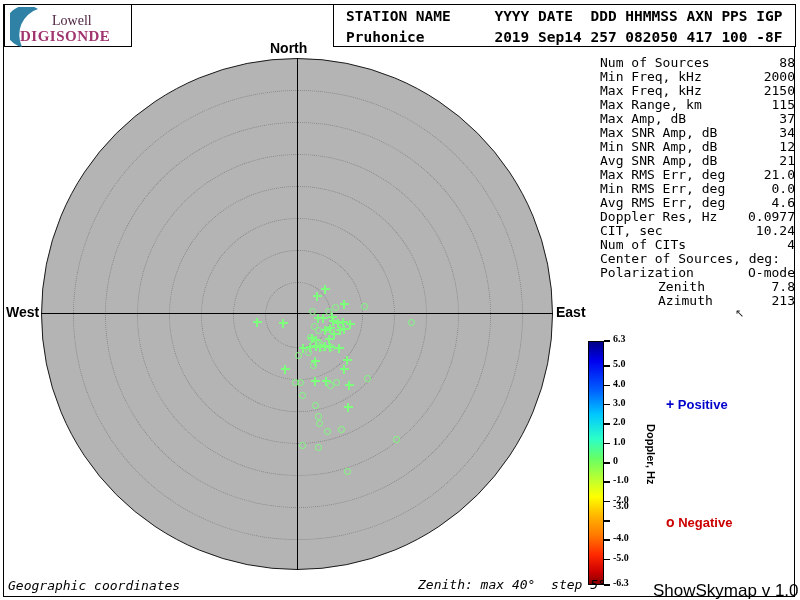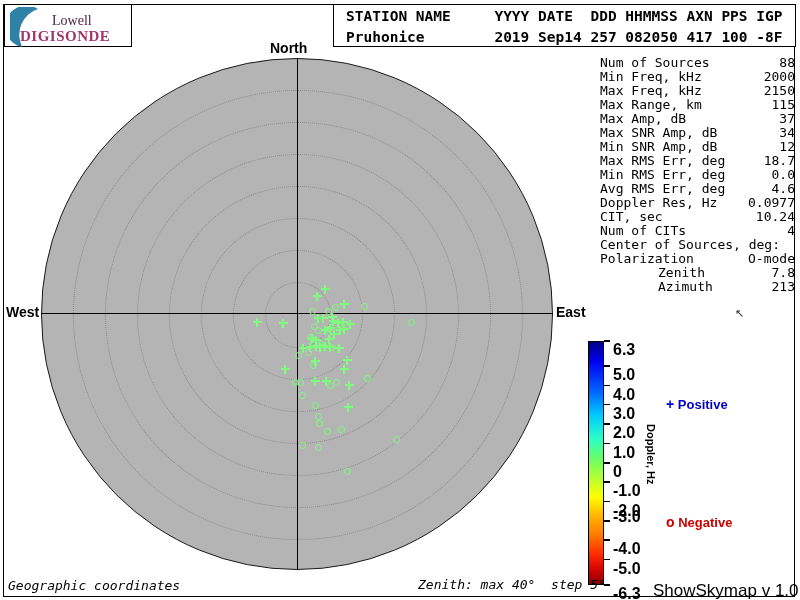--- a/index.html
+++ b/index.html
@@ -45,22 +45,22 @@
   .srow.ind{padding-left:58px;}
   .mouse-cursor{position:absolute;left:735px;top:307px;font-size:11px;color:#222;}
 
   
   .cbar{position:absolute;left:588px;top:341px;width:16px;height:244px;border:1px solid #000;box-sizing:border-box;
     background:linear-gradient(to bottom,
       #000088 0%,#0000f0 8%,#0060ff 20%,#00c8ff 30%,#2cffc8 40%,#66ff66 48%,
       #8cff4c 52%,#c8ff28 58%,#ffff00 64%,#ffb400 72%,#ff7800 80%,#ff2800 88%,
       #cc0000 95%,#880000 100%);}
   .cbtick{position:absolute;left:604px;width:6px;height:1.5px;background:#000;}
-  .cblabel{position:absolute;left:613px;font-family:Liberation Sans, sans-serif;
-           font-weight:bold;font-size:16px;height:16px;margin-top:8px;}
+  .cblabel{position:absolute;left:613px;font-family:Liberation Serif, serif;
+           font-weight:bold;font-size:10px;height:16px;}
   .cbtitle{position:absolute;left:657px;top:424px;font-weight:bold;font-size:11px;white-space:nowrap;
            transform:rotate(90deg);transform-origin:0 0;}
 
   
   .leg{position:absolute;font-weight:bold;font-size:13px;white-space:pre;text-align:right;}
   .leg .sym{font-size:14px;}
   .leg.pos{left:666px;top:396px;color:#0000cc;}
   .leg.neg{left:666px;top:514px;color:#cc0000;}
 
   
@@ -176,21 +176,22 @@
 <span class="compass e">East</span>
 
 <div class="stats">
     <div class="srow"><span>Num of Sources</span><span>88</span></div>
     <div class="srow"><span>Min Freq, kHz</span><span>2000</span></div>
     <div class="srow"><span>Max Freq, kHz</span><span>2150</span></div>
     <div class="srow"><span>Max Range, km</span><span>115</span></div>
     <div class="srow"><span>Max Amp, dB</span><span>37</span></div>
     <div class="srow"><span>Max SNR Amp, dB</span><span>34</span></div>
     <div class="srow"><span>Min SNR Amp, dB</span><span>12</span></div>
-    <div class="srow"><span>Max RMS Err, deg</span><span>18.7</span></div>
+    <div class="srow"><span>Avg SNR Amp, dB</span><span>21</span></div>
+    <div class="srow"><span>Max RMS Err, deg</span><span>21.0</span></div>
     <div class="srow"><span>Min RMS Err, deg</span><span>0.0</span></div>
     <div class="srow"><span>Avg RMS Err, deg</span><span>4.6</span></div>
     <div class="srow"><span>Doppler Res, Hz</span><span>0.0977</span></div>
     <div class="srow"><span>CIT, sec</span><span>10.24</span></div>
     <div class="srow"><span>Num of CITs</span><span>4</span></div>
     <div class="srow"><span>Center of Sources, deg:</span><span></span></div>
     <div class="srow"><span>Polarization</span><span>O-mode</span></div>
     <div class="srow ind"><span>Zenith</span><span>7.8</span></div>
     <div class="srow ind"><span>Azimuth</span><span>213</span></div>
   </div>

